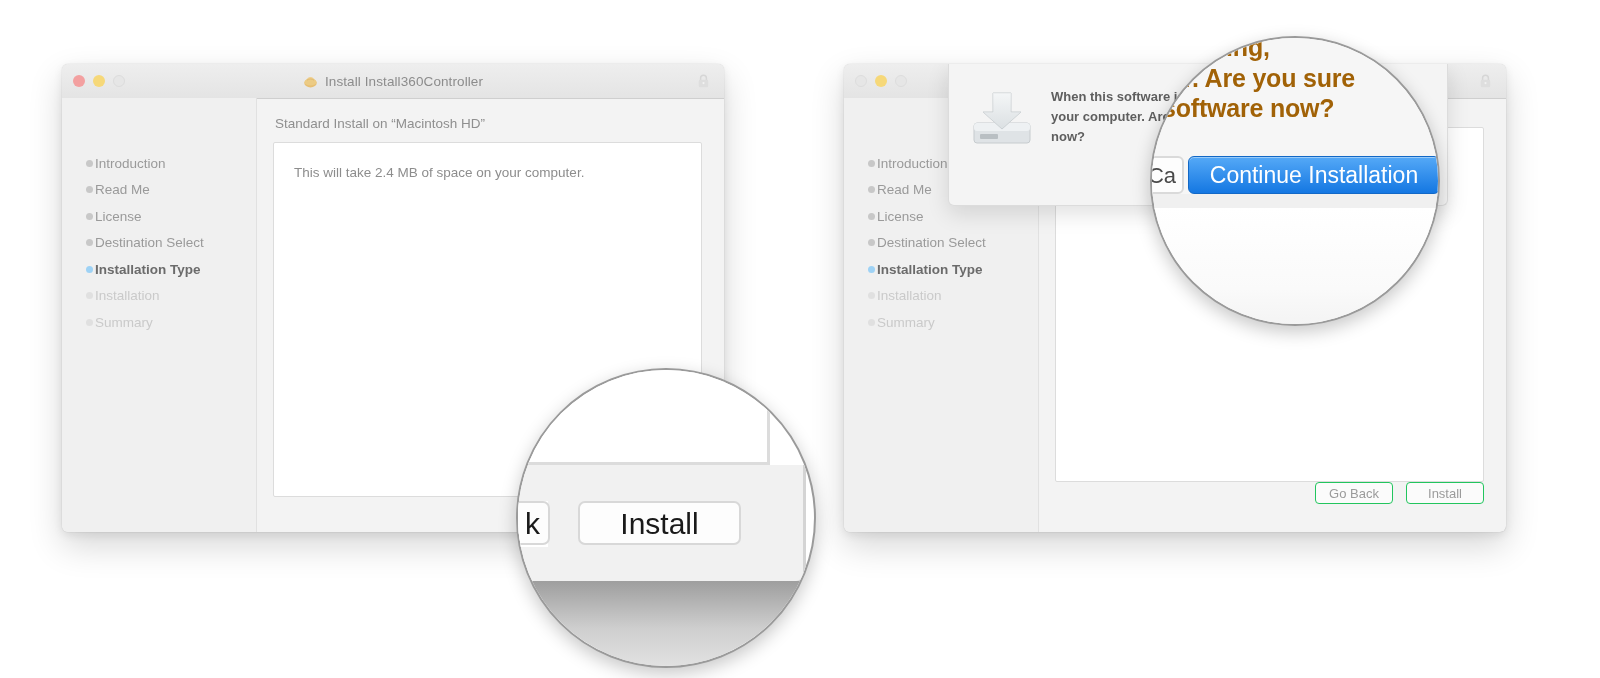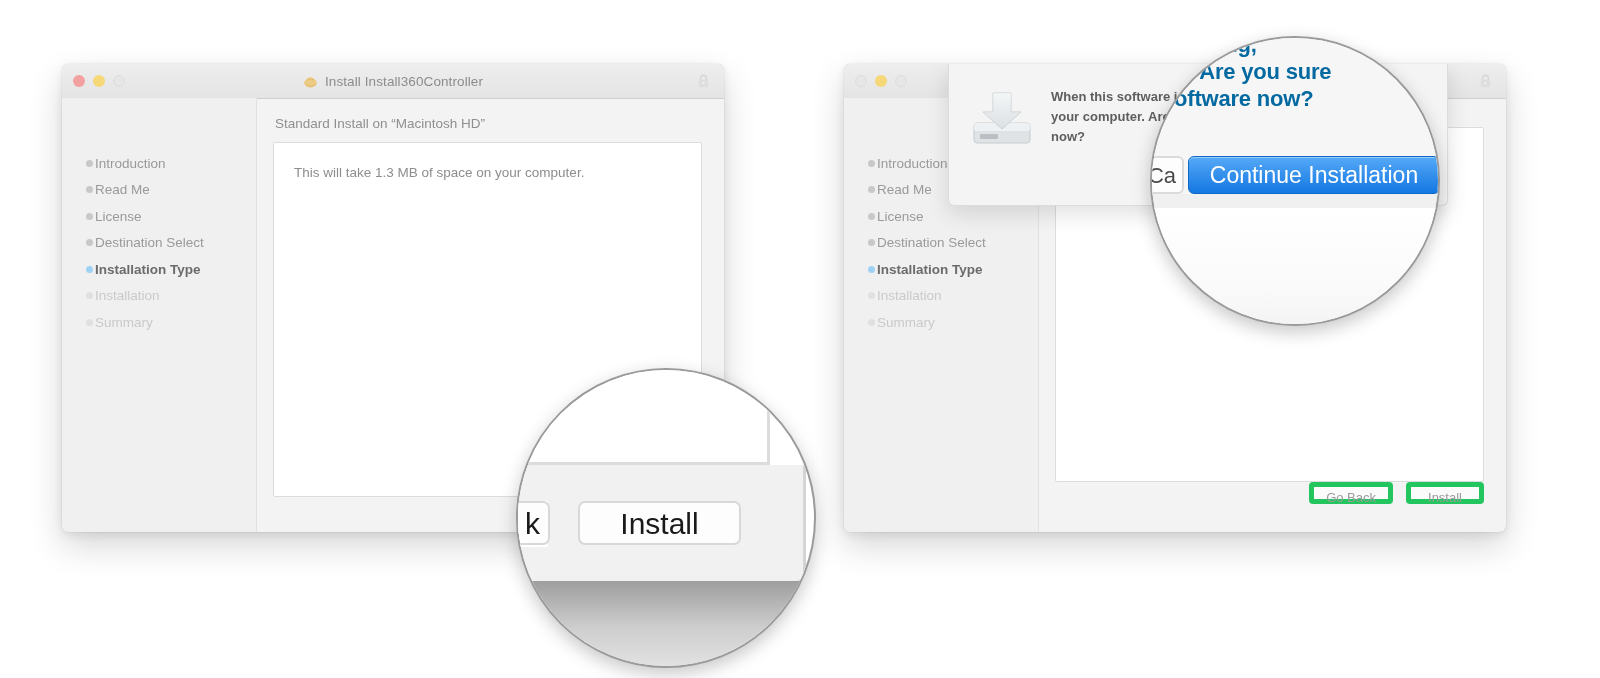--- a/index.html
+++ b/index.html
@@ -152,21 +152,21 @@
     gap: 13px;
   }
   .btn {
     min-width: 78px;
     height: 22px;
     line-height: 22px;
     text-align: center;
     font-size: 13px;
     color: #9b9b9b;
     background: #fbfbfb;
-    border: 5px solid #22c55e;
+    border: 1px solid #22c55e;
     border-radius: 4px;
     box-sizing: border-box;
     padding: 0 12px;
   }
 
   
   .sheet {
     position: absolute;
     left: 104px;
     top: -1px;
@@ -305,23 +305,23 @@
   .lens-r-top {
     position: absolute;
     left: 0; top: 0; right: 0;
     height: 156px;
     background: #f6f6f6;
   }
   .lens-r-textclip {
     position: absolute;
     left: 10px; top: -6px;
     width: 300px;
-    font-size: 22px;
+    font-size: 25px;
     font-weight: bold;
-    color: #0369a1;
+    color: #a16207;
     line-height: 1.22;
     letter-spacing: -0.2px;
     white-space: nowrap;
   }
   .lens-r-btnrow {
     position: absolute;
     left: 0; top: 118px; right: 0;
     height: 38px;
   }
   .lens-r-cancel {
@@ -425,21 +425,21 @@
       </div>
       <div class="step disabled">
         <span class="bullet"></span>
         <span>Summary</span>
       </div>
     </div>
 
     <div class="content">
       <div class="content-heading">Standard Install on “Macintosh HD”</div>
       <div class="content-panel">
-        <p>This will take 1.3 MB of space on your computer.</p>
+        <p>This will take 2.4 MB of space on your computer.</p>
       </div>
       <div class="footer-bar">
         <div class="footer-buttons">
           <div class="btn">Go Back</div>
           <div class="btn">Install</div>
         </div>
       </div>
     </div>
   </div>
 </div>

